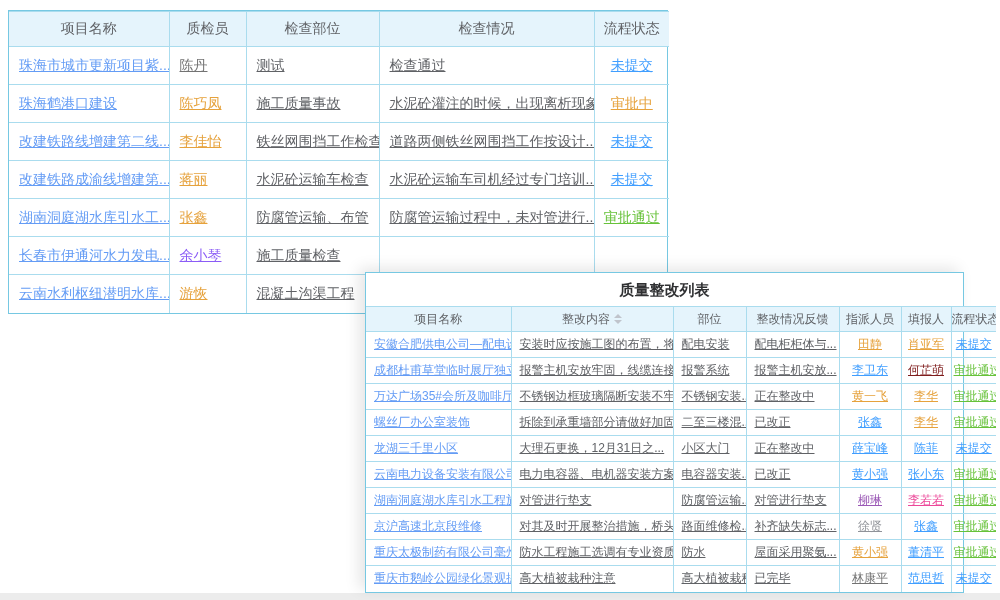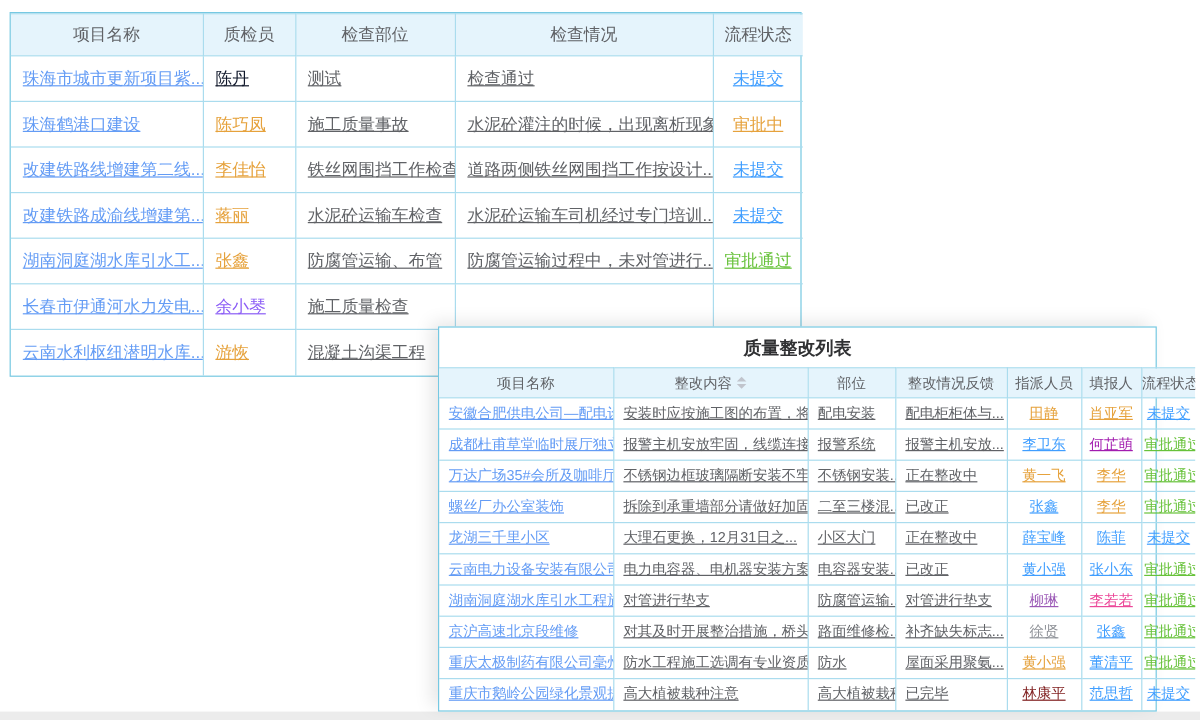--- a/index.html
+++ b/index.html
@@ -66,21 +66,21 @@
         <th>项目名称</th>
         <th>质检员</th>
         <th>检查部位</th>
         <th>检查情况</th>
         <th>流程状态</th>
       </tr>
     </thead>
     <tbody>
         <tr>
           <td><span class="link cell-text" style="color: rgb(100, 156, 245);">珠海市城市更新项目紫...</span></td>
-          <td><span class="cell-text" style="color: #0f172a;">陈丹</span></td>
+          <td><span class="cell-text" style="color: #737373;">陈丹</span></td>
           <td><span class="cell-text">测试</span></td>
           <td><span class="cell-text">检查通过</span></td>
           <td class="center"><span class="cell-text" style="color: rgb(64, 158, 255);">未提交</span></td>
         </tr>
         <tr>
           <td><span class="link cell-text" style="color: rgb(100, 156, 245);">珠海鹤港口建设</span></td>
           <td><span class="cell-text" style="color: rgb(230, 162, 60);">陈巧凤</span></td>
           <td><span class="cell-text">施工质量事故</span></td>
           <td><span class="cell-text">水泥砼灌注的时候，出现离析现象</span></td>
           <td class="center"><span class="cell-text" style="color: rgb(230, 162, 60);">审批中</span></td>
@@ -161,21 +161,21 @@
           <td class="center"><span class="cell-text" style="color: rgb(230, 162, 60);">田静</span></td>
           <td class="center"><span class="cell-text" style="color: rgb(230, 162, 60);">肖亚军</span></td>
           <td class="center"><span class="cell-text" style="color: rgb(64, 158, 255);">未提交</span></td>
         </tr>
         <tr>
           <td><span class="link cell-text" style="color: rgb(100, 156, 245);">成都杜甫草堂临时展厅独立展...</span></td>
           <td><span class="cell-text">报警主机安放牢固，线缆连接...</span></td>
           <td><span class="cell-text">报警系统</span></td>
           <td><span class="cell-text">报警主机安放...</span></td>
           <td class="center"><span class="cell-text" style="color: rgb(64, 158, 255);">李卫东</span></td>
-          <td class="center"><span class="cell-text" style="color: #a21caf;">何芷萌</span></td>
+          <td class="center"><span class="cell-text" style="color: #7f1d1d;">何芷萌</span></td>
           <td class="center"><span class="cell-text" style="color: rgb(103, 194, 58);">审批通过</span></td>
         </tr>
         <tr>
           <td><span class="link cell-text" style="color: rgb(100, 156, 245);">万达广场35#会所及咖啡厅空...</span></td>
           <td><span class="cell-text">不锈钢边框玻璃隔断安装不牢...</span></td>
           <td><span class="cell-text">不锈钢安装...</span></td>
           <td><span class="cell-text">正在整改中</span></td>
           <td class="center"><span class="cell-text" style="color: rgb(230, 162, 60);">黄一飞</span></td>
           <td class="center"><span class="cell-text" style="color: rgb(230, 162, 60);">李华</span></td>
           <td class="center"><span class="cell-text" style="color: rgb(103, 194, 58);">审批通过</span></td>
@@ -232,19 +232,19 @@
           <td><span class="cell-text">屋面采用聚氨...</span></td>
           <td class="center"><span class="cell-text" style="color: rgb(230, 162, 60);">黄小强</span></td>
           <td class="center"><span class="cell-text" style="color: rgb(64, 158, 255);">董清平</span></td>
           <td class="center"><span class="cell-text" style="color: rgb(103, 194, 58);">审批通过</span></td>
         </tr>
         <tr>
           <td><span class="link cell-text" style="color: rgb(100, 156, 245);">重庆市鹅岭公园绿化景观提升...</span></td>
           <td><span class="cell-text">高大植被栽种注意</span></td>
           <td><span class="cell-text">高大植被栽种</span></td>
           <td><span class="cell-text">已完毕</span></td>
-          <td class="center"><span class="cell-text" style="color: #7f1d1d;">林康平</span></td>
+          <td class="center"><span class="cell-text" style="color: #737373;">林康平</span></td>
           <td class="center"><span class="cell-text" style="color: rgb(64, 158, 255);">范思哲</span></td>
           <td class="center"><span class="cell-text" style="color: rgb(64, 158, 255);">未提交</span></td>
         </tr>
       </tbody>
   </table>
 </section>
 
 </body></html>

